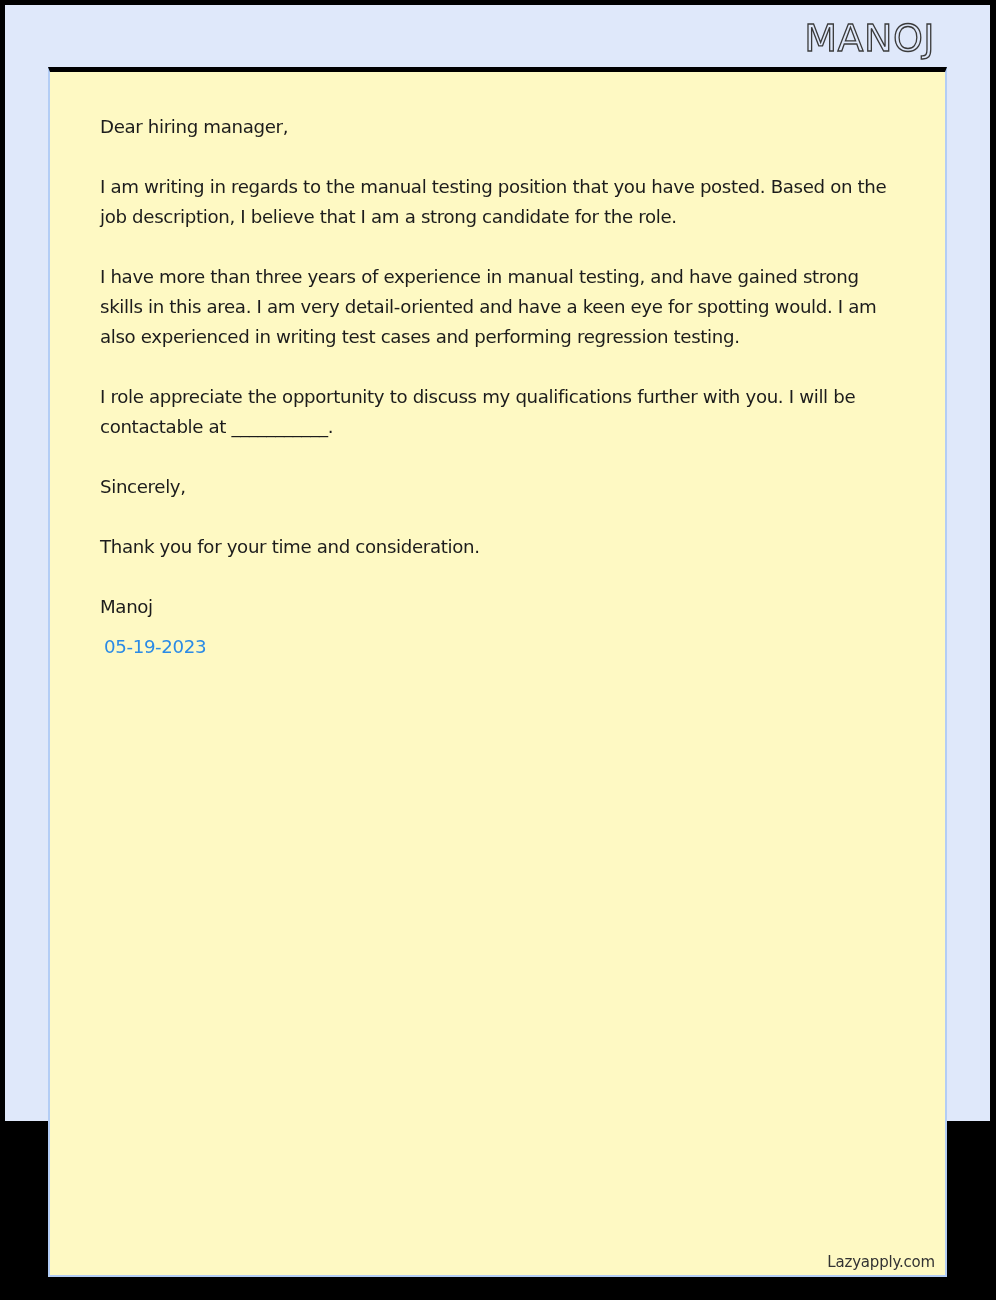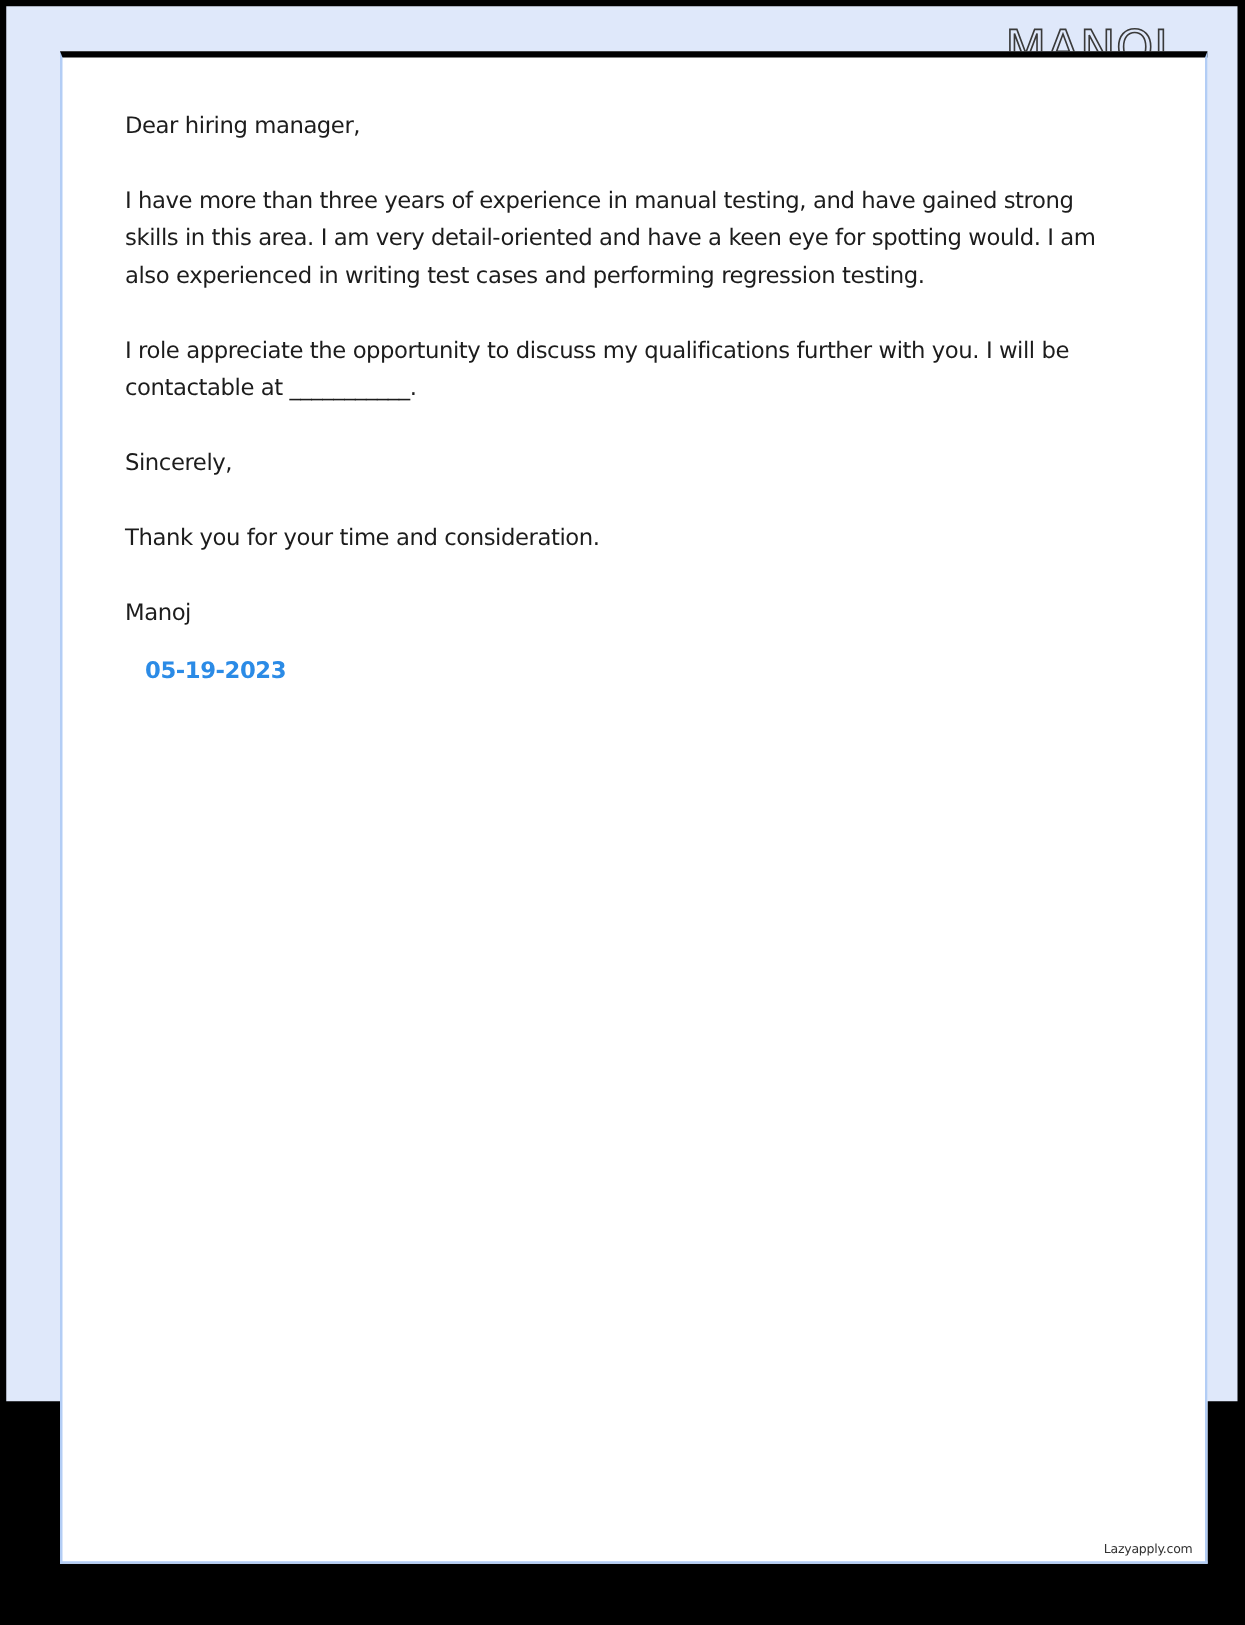--- a/index.html
+++ b/index.html
@@ -31,71 +31,70 @@
       line-height: 40px;
       font-weight: 400;
       letter-spacing: 0.5px;
       color: #dfe8fa;
       -webkit-text-stroke: 1.3px #3a3a3a;
       margin: 0;
     }
     .card {
       position: absolute;
       left: 43px;
-      top: 36px;
+      top: 62px;
       width: 895px;
       height: 1203px;
-      background: #ffffff;
+      background: #fef9c3;
       border-top: 5px solid #000000;
       border-left: 2px solid #b3cdf5;
       border-right: 2px solid #b3cdf5;
       border-bottom: 2px solid #b3cdf5;
-      padding-left: 19px;
     }
     .letter {
       position: absolute;
       left: 50px;
       top: 40px;
       width: 800px;
       font-family: "DejaVu Sans", sans-serif;
       font-size: 18.2px;
       line-height: 30px;
       color: #1c1c1c;
       letter-spacing: -0.35px;
     }
     .letter p {
       margin: 0 0 30px 0;
     }
     .letter p.signature {
       margin-bottom: 10px;
     }
     .letter .date {
       color: #2b8be6;
-      margin: 16px;
-      font-weight: bold;
+      margin: 4px;
     }
     .footer-brand {
       position: absolute;
       right: 10px;
       bottom: 4px;
       font-family: "DejaVu Sans", sans-serif;
-      font-size: 10px;
+      font-size: 15px;
       color: #333333;
       letter-spacing: -0.2px;
     }
   </style>
 </head>
 <body>
 
 <div class="outer">
   <h1 class="brand-name">MANOJ</h1>
 
   <div class="card">
     <div class="letter">
       <p>Dear hiring manager,</p>
+      <p>I am writing in regards to the manual testing position that you have posted. Based on the job description, I believe that I am a strong candidate for the role.</p>
       <p>I have more than three years of experience in manual testing, and have gained strong skills in this area. I am very detail-oriented and have a keen eye for spotting would. I am also experienced in writing test cases and performing regression testing.</p>
       <p>I role appreciate the opportunity to discuss my qualifications further with you. I will be contactable at ___________.</p>
       <p>Sincerely,</p>
       <p>Thank you for your time and consideration.</p>
       <p class="signature">Manoj</p>
       <p class="date">05-19-2023</p>
     </div>
 
     <div class="footer-brand">Lazyapply.com</div>
   </div>

